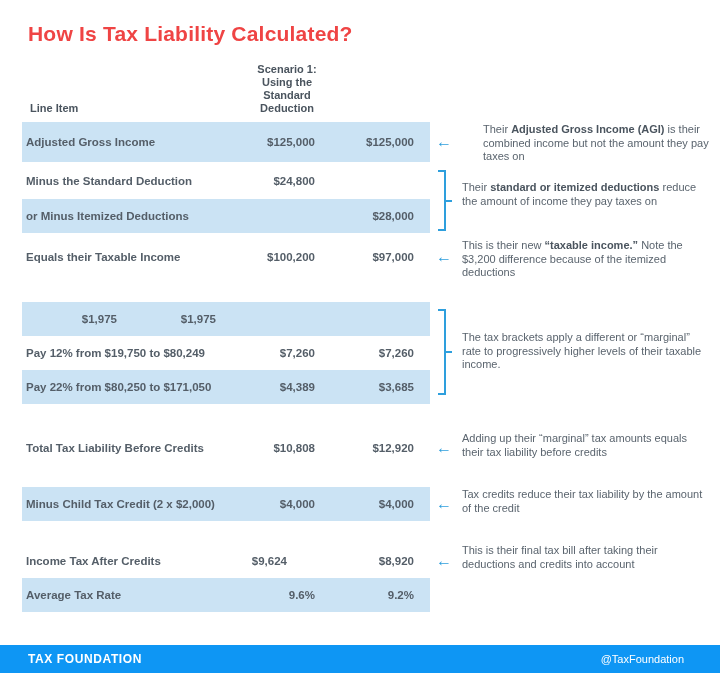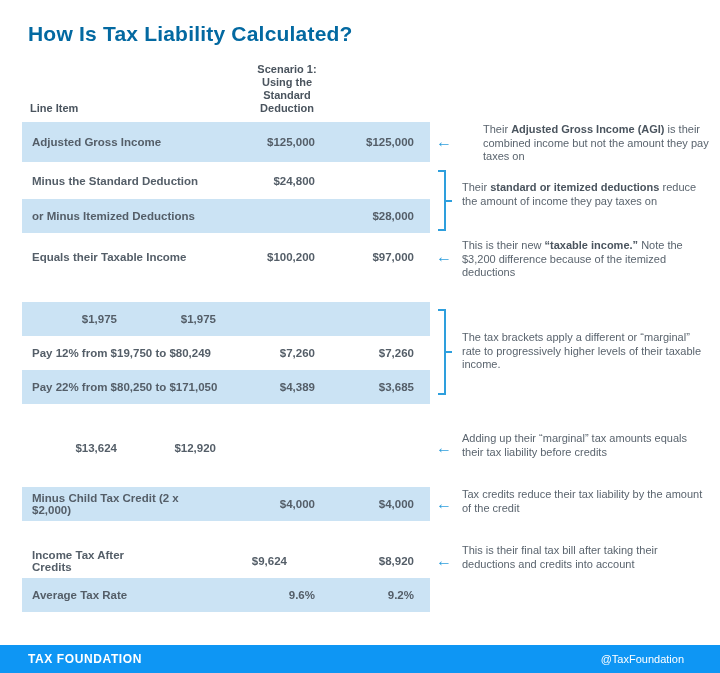--- a/index.html
+++ b/index.html
@@ -2,34 +2,34 @@
 <html><head>
 <meta charset="utf-8">
 <style>
   html,body{margin:0;padding:0;background:#e9e9e9;}
   .canvas{
     position:relative;width:720px;height:673px;background:#ffffff;
     font-family:"Liberation Sans", sans-serif;overflow:hidden;margin:0 auto;
   }
   .title{
     position:absolute;left:28px;top:22px;margin:0;
-    font-size:21px;font-weight:bold;color:#0369a1;letter-spacing:.2px;
+    font-size:21px;font-weight:bold;color:#ef4444;letter-spacing:.2px;
   }
   
   .col-head{position:absolute;font-size:11px;font-weight:bold;color:#4a545e;}
   .head-line-item{left:30px;top:102px;}
   .head-s1{left:227px;top:63px;width:120px;text-align:center;white-space:pre-line;line-height:13px;}
   .head-s2{left:327px;top:76px;width:120px;text-align:center;white-space:pre-line;line-height:13px;}
   
   .table{position:absolute;left:22px;top:122px;width:408px;}
   .row{
     display:flex;align-items:center;height:34px;
     font-size:11.5px;color:#545e68;padding-right:16px;box-sizing:border-box;
   }
-  .row .lbl{flex:1;padding-left:10px;font-weight:600;}
+  .row .lbl{flex:1;padding-left:4px;font-weight:600;}
   .row .v1{width:95px;text-align:right;font-weight:600;}
   .row .v2{width:99px;text-align:right;font-weight:600;}
   .shaded{background:#cbe3f4;}
   .h40{height:40px;}
   .h37{height:37px;justify-content:flex-end;}
   .mt7{margin-top:7px;}
   .mt28{margin-top:28px;}
   .mt27{margin-top:27px;}
   .mt22{margin-top:22px;}
   .mt23{margin-top:23px;gap:28px;}
@@ -108,21 +108,22 @@
       <span class="lbl">Pay 12% from $19,750 to $80,249</span>
       <span class="v1">$7,260</span>
       <span class="v2">$7,260</span>
     </div>
     <div class="row shaded">
       <span class="lbl">Pay 22% from $80,250 to $171,050</span>
       <span class="v1">$4,389</span>
       <span class="v2">$3,685</span>
     </div>
     <div class="row mt27">
-      <span class="v1">$13,624</span>
+      <span class="lbl">Total Tax Liability Before Credits</span>
+      <span class="v1">$10,808</span>
       <span class="v2">$12,920</span>
     </div>
     <div class="row shaded mt22">
       <span class="lbl">Minus Child Tax Credit (2 x $2,000)</span>
       <span class="v1">$4,000</span>
       <span class="v2">$4,000</span>
     </div>
     <div class="row mt23">
       <span class="lbl">Income Tax After Credits</span>
       <span class="v1">$9,624</span>

